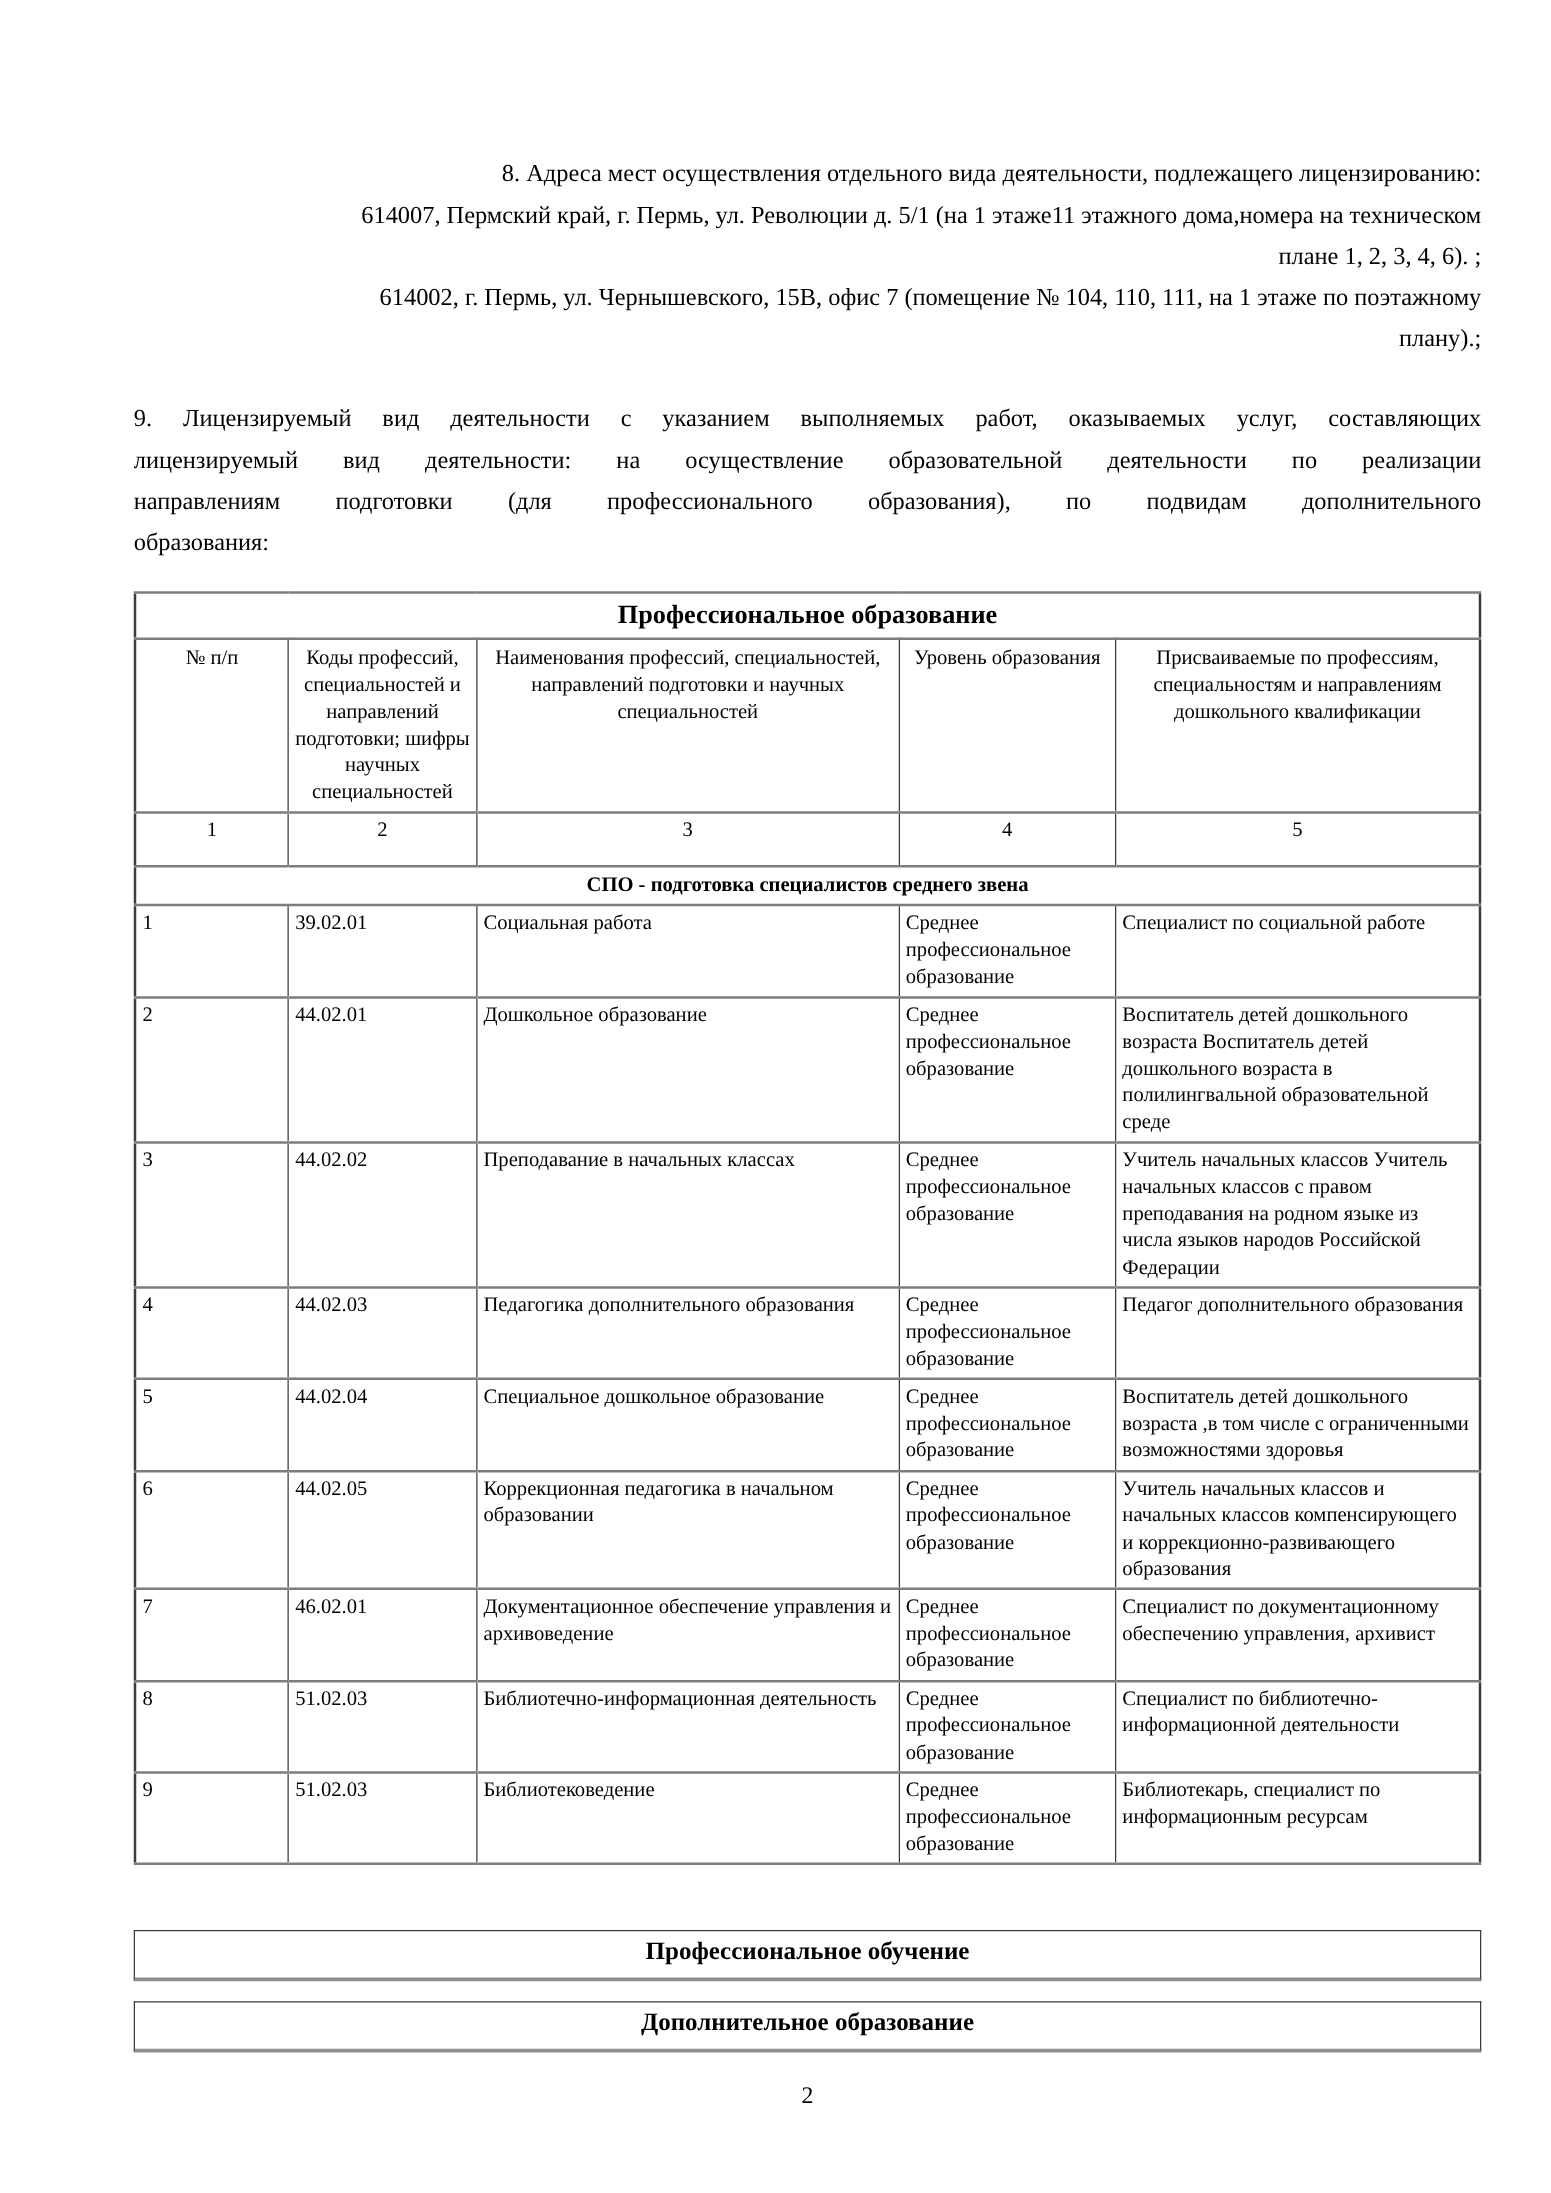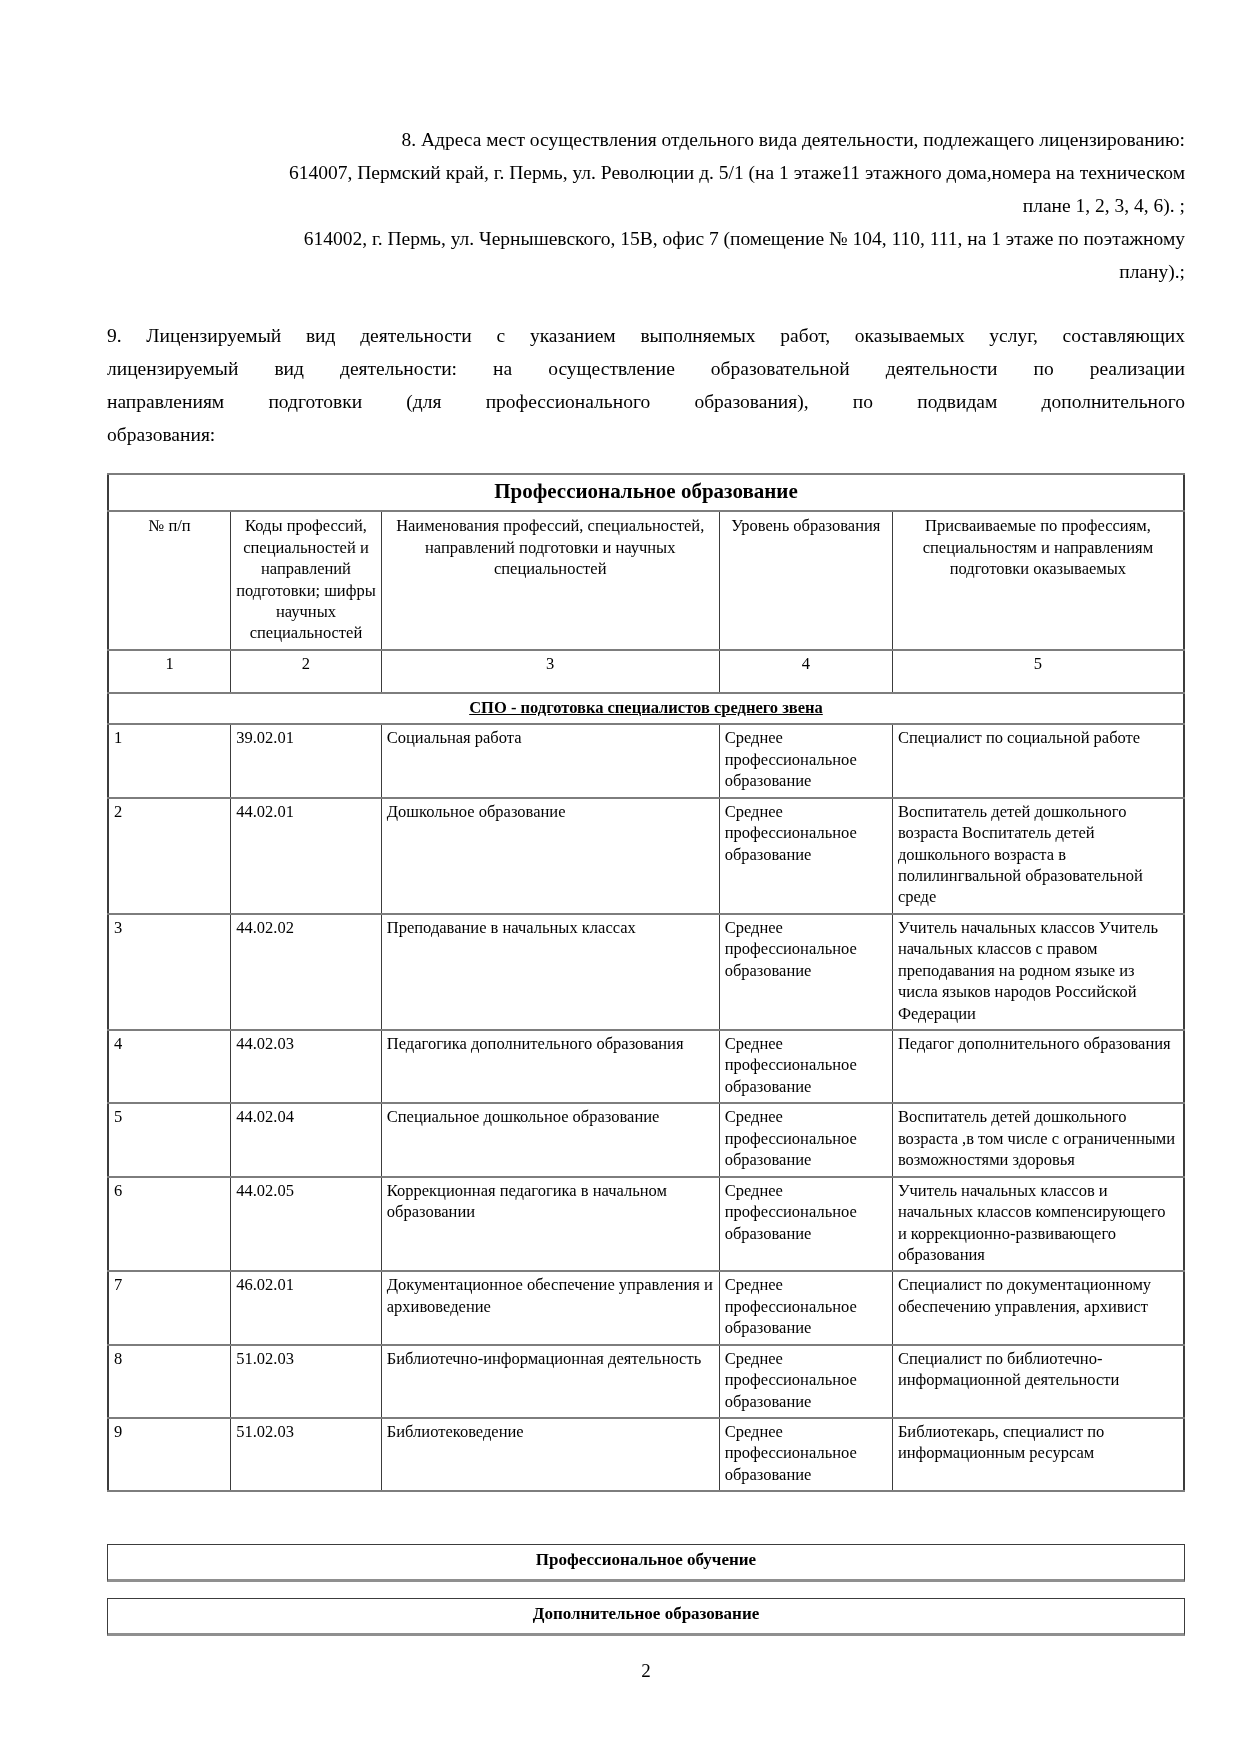--- a/index.html
+++ b/index.html
@@ -29,26 +29,26 @@
     border-left: 1px solid #3c3c3c; border-right: 1px solid #3c3c3c;
     border-top: 2px solid #7d7d7d; border-bottom: 2px solid #7d7d7d;
     vertical-align: top; text-align: left;
     padding: 2px 5px 5px 5px;
     font-weight: normal; overflow: hidden;
     word-wrap: break-word;
   }
   tr.t-title th { text-align: center; font-weight: bold; font-size: 21px; padding: 3px 0 5px 0; }
   tr.t-head th { text-align: center; padding-top: 3px; margin-left: 44px; }
   tr.t-nums td { text-align: center; height: 34px; }
-  tr.t-section td { text-align: center; font-weight: bold; padding: 3px 0 5px 0; text-decoration: underline; }
+  tr.t-section td { text-align: center; font-weight: bold; padding: 3px 0 5px 0; }
   td.c-num { text-align: center; }
 
   .section-box {
     border: 1px solid #3c3c3c; border-bottom: 3px solid #8f8f8f;
-    text-align: center; font-weight: bold; font-size: 17px;
+    text-align: center; font-weight: bold; font-size: 20px;
     padding: 5px 0 9px 0;
   }
   #box-training { margin-top: 52px; }
   #box-additional { margin-top: 16px; }
   .page-number { text-align: center; margin-top: 24px; font-size: 19px; }
 </style>
 </head>
 <body>
 
 <div class="page">
@@ -78,21 +78,21 @@
     </colgroup>
     <thead>
       <tr class="t-title">
         <th colspan="5">Профессиональное образование</th>
       </tr>
       <tr class="t-head">
         <th>№ п/п</th>
         <th>Коды профессий, специальностей и направлений подготовки; шифры научных специальностей</th>
         <th>Наименования профессий, специальностей, направлений подготовки и научных специальностей</th>
         <th>Уровень образования</th>
-        <th>Присваиваемые по профессиям, специальностям и направлениям подготовки оказываемых</th>
+        <th>Присваиваемые по профессиям, специальностям и направлениям дошкольного квалификации</th>
       </tr>
       <tr class="t-nums">
         <td>1</td>
         <td>2</td>
         <td>3</td>
         <td>4</td>
         <td>5</td>
       </tr>
     </thead>
     <tbody id="spo-body">

